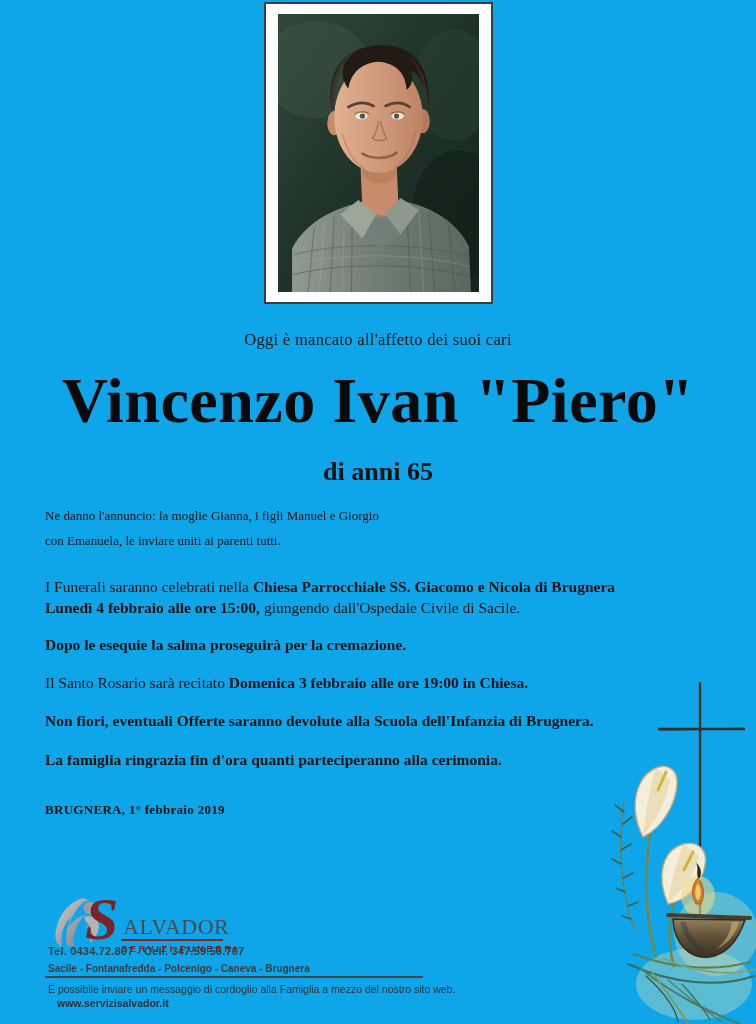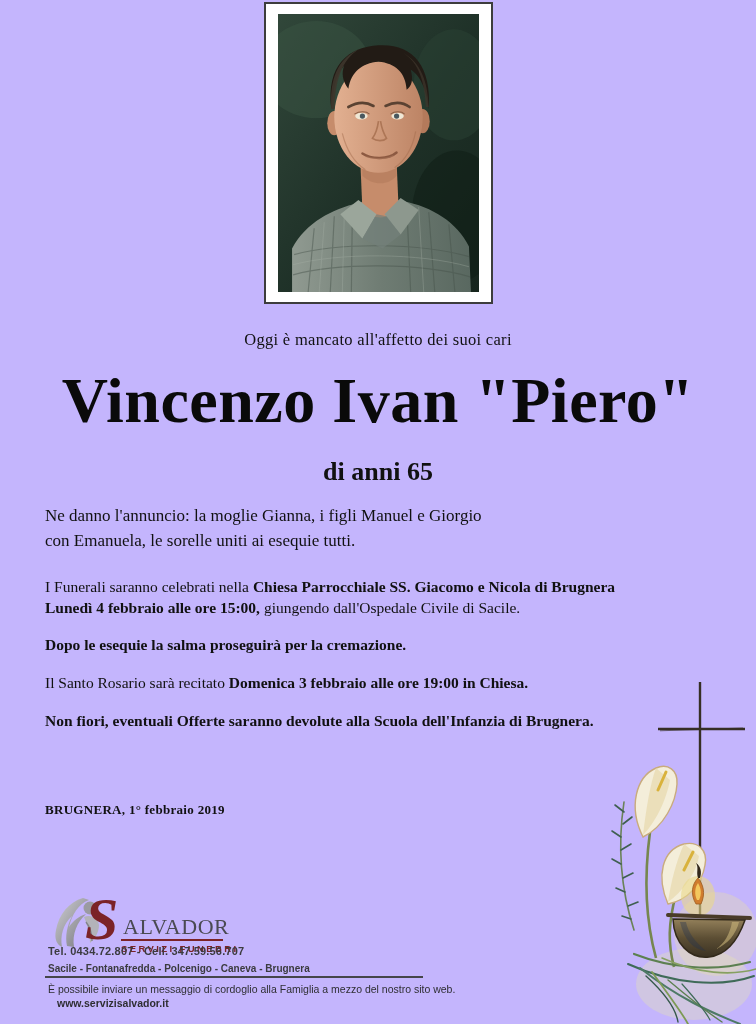--- a/index.html
+++ b/index.html
@@ -1,17 +1,17 @@
 <!DOCTYPE html>
 <html><head>
 <meta charset="utf-8">
 <style>
   html,body { margin:0; padding:0; background:#ffffff; }
   .page {
-    position:relative; width:756px; height:1024px; background:#c4b5fd;
+    position:relative; width:756px; height:1024px; background:#0ea5e9;
     font-family:"Liberation Serif", serif; color:#111; overflow:hidden;
   }
 
   
   .photo-frame {
     position:absolute; left:264px; top:2px; width:229px; height:302px;
     box-sizing:border-box; border:2px solid #3d3d3d; background:#ffffff;
     padding:10px 12px;
   }
   .photo-frame svg { display:block; width:100%; height:100%; }
@@ -27,21 +27,21 @@
     letter-spacing:0.5px; color:#0a0a0a; white-space:nowrap;
   }
   .age {
     position:absolute; top:457px; left:0; width:756px; text-align:center;
     font-size:26px; font-weight:bold;
   }
 
   
   .announce {
     position:absolute; top:504px; left:45px; margin:0; width:680px;
-    font-size:17px; line-height:24.5px; white-space:nowrap;
+    font-size:13px; line-height:24.5px; white-space:nowrap;
   }
   .funeral {
     position:absolute; top:576px; left:45px; margin:0; width:700px;
     font-size:15.5px; line-height:21px; white-space:nowrap;
   }
   .para { position:absolute; left:45px; margin:0; font-size:15.5px; white-space:nowrap; }
   .bold  { font-weight:bold; }
   .cremation { top:636px; }
   .rosary    { top:674px; }
   .flowers   { top:712px; }
@@ -180,30 +180,31 @@
 
       <path d="M64,118 C68,134 76,147 87,154" stroke="#aa7253" stroke-width="1.2" fill="none" opacity="0.55"></path>
       <path d="M137,116 C134,132 126,145 116,152" stroke="#a06a4c" stroke-width="1.2" fill="none" opacity="0.45"></path>
     </svg>
   </div>
 
   <div class="intro">Oggi è mancato all'affetto dei suoi cari</div>
   <h1 class="title">Vincenzo Ivan "Piero"</h1>
   <div class="age">di anni 65</div>
 
-  <p class="announce"><span>Ne danno l'annuncio: la moglie Gianna, i figli Manuel e Giorgio</span><br><span>con Emanuela, le sorelle uniti ai esequie tutti.</span></p>
+  <p class="announce"><span>Ne danno l'annuncio: la moglie Gianna, i figli Manuel e Giorgio</span><br><span>con Emanuela, le inviare uniti ai parenti tutti.</span></p>
 
   <p class="funeral"><span>I Funerali saranno celebrati nella </span><span class="bold">Chiesa Parrocchiale SS. Giacomo e Nicola di Brugnera</span><br><span class="bold">Lunedì 4 febbraio alle ore 15:00,</span><span> giungendo dall'Ospedale Civile di Sacile.</span></p>
 
   <p class="para bold cremation">Dopo le esequie la salma proseguirà per la cremazione.</p>
 
   <p class="para rosary"><span>Il Santo Rosario sarà recitato </span><span class="bold">Domenica 3 febbraio alle ore 19:00 in Chiesa.</span></p>
 
   <p class="para bold flowers">Non fiori, eventuali Offerte saranno devolute alla Scuola dell'Infanzia di Brugnera.</p>
 
+  <p class="para bold thanks">La famiglia ringrazia fin d'ora quanti parteciperanno alla cerimonia.</p>
 
   <p class="dateline">BRUGNERA, 1° febbraio 2019</p>
 
   <div class="decoration">
     <svg viewBox="0 0 158 352">
       <defs>
         <linearGradient id="bowlG" x1="0" y1="0" x2="0" y2="1">
           <stop offset="0" stop-color="#93805a"></stop>
           <stop offset="0.5" stop-color="#5c4e34"></stop>
           <stop offset="1" stop-color="#3a3122"></stop>

